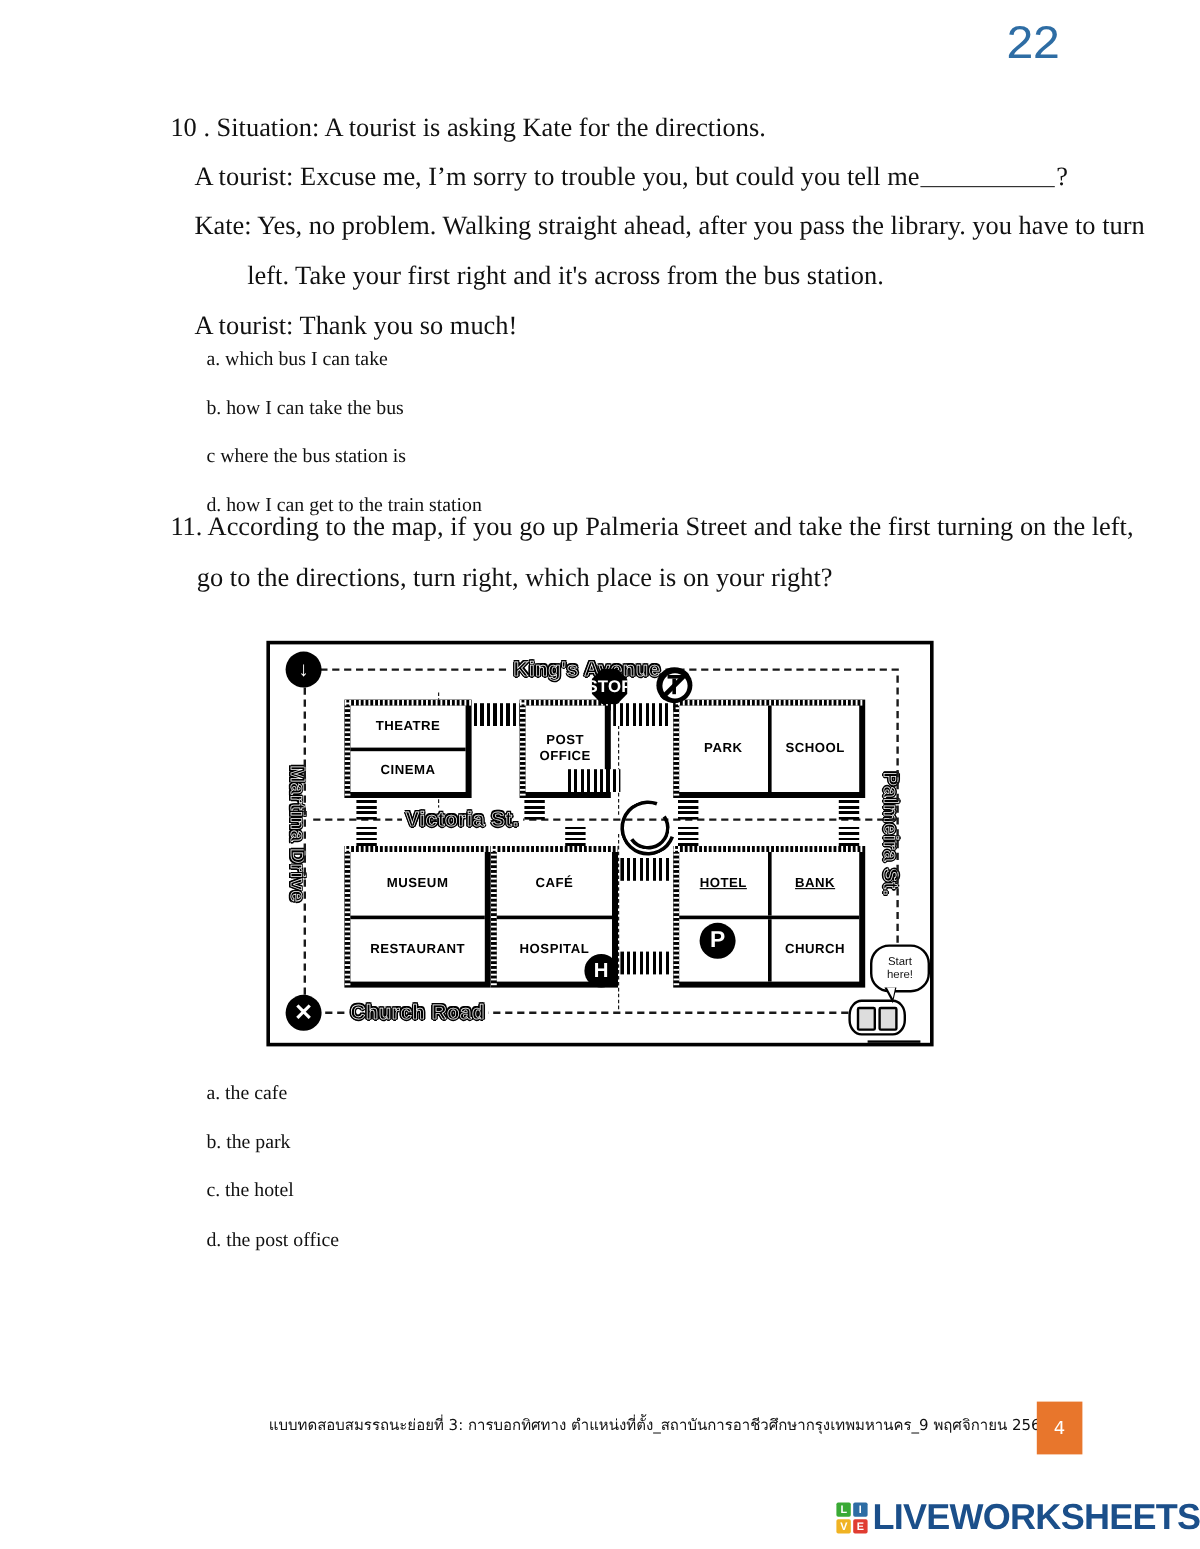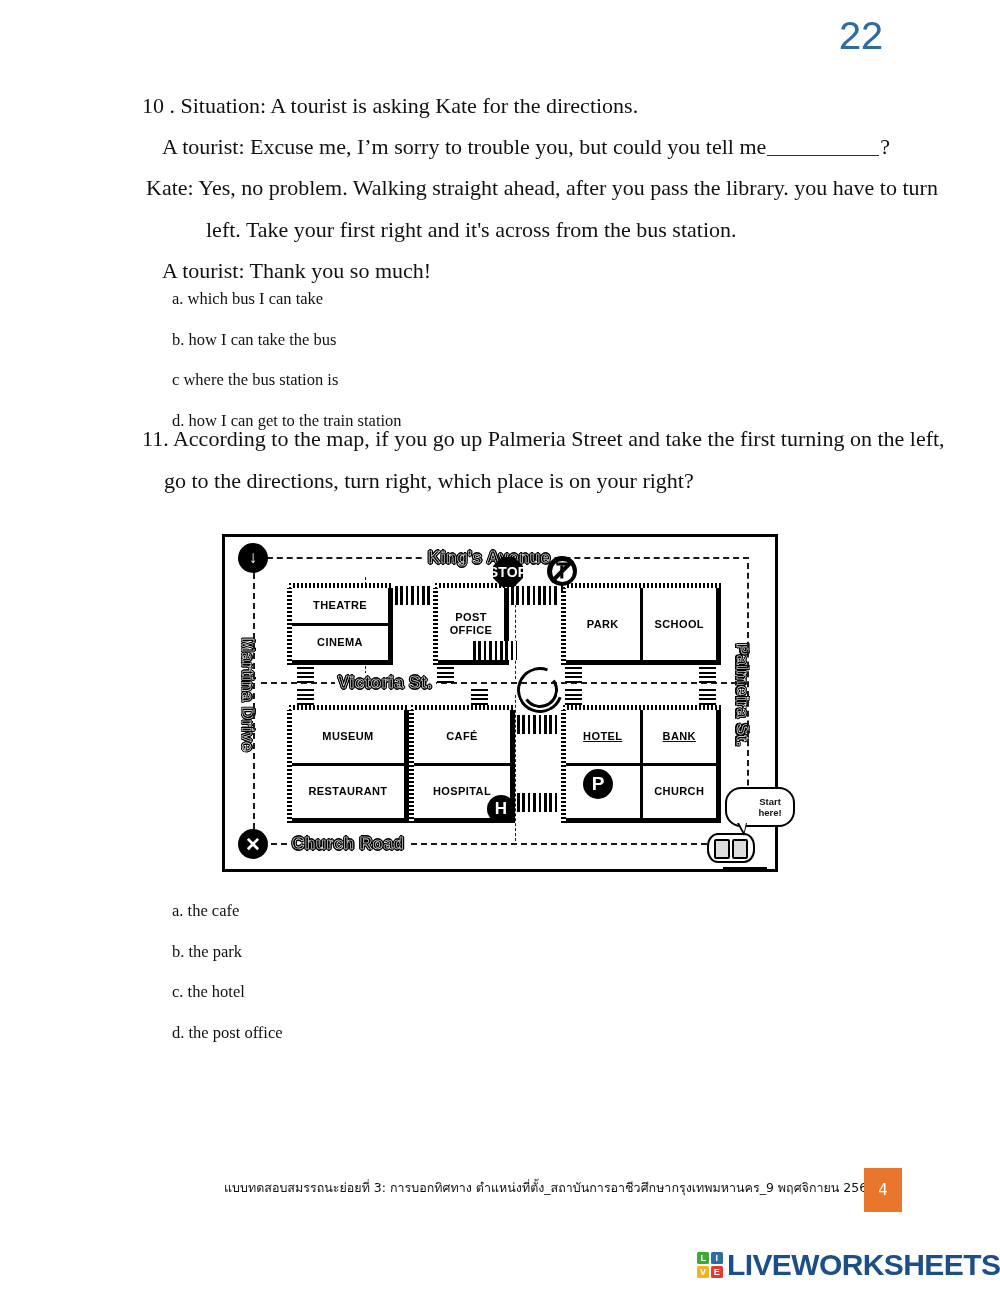--- a/index.html
+++ b/index.html
@@ -29,21 +29,21 @@
     font-weight: 400;
   }
 
   
   .q-block { position: absolute; font-size: 22px; line-height: 1.0; }
   .q-line { white-space: nowrap; }
 
   #q10 { top: 95px; left: 142px; width: 800px; }
   #q10 .l1 { margin-bottom: 19px; }
   #q10 .l2 { margin-left: 20px; margin-bottom: 19px; }
-  #q10 .l3 { margin-left: 4px; margin-bottom: 20px; }
+  #q10 .l3 { margin-left: 20px; margin-bottom: 20px; }
   #q10 .l4 { margin-left: 64px; margin-bottom: 19px; }
   #q10 .l5 { margin-left: 20px; }
 
   .blank-line {
     display: inline-block;
     width: 112px;
     border-bottom: 1.4px solid #333;
     height: 13px;
     vertical-align: -2px;
     margin: 0 1px;
@@ -241,23 +241,22 @@
   .car .w { position:absolute; top:4px; width:12px; height:16px; border:2px solid #000; background:#ddd; border-radius:2px;}
   .car .w1 { left:5px; }
   .car .w2 { right:5px; }
   .bubble {
     position: absolute;
     width: 46px; height: 36px;
     border: 2.4px solid #000;
     border-radius: 16px;
     background: #fff;
     display: flex; align-items: center; justify-content: center;
-    font-size: 9.5px; font-weight: bold; line-height: 1.2; text-align: center;
+    font-size: 9.5px; font-weight: normal; line-height: 1.2; text-align: center;
     z-index: 10;
-    padding-left: 20px;
   }
   .bubble::after {
     content:""; position:absolute; bottom:-11px; left:10px;
     width: 0; height: 0;
     border-left: 7px solid transparent;
     border-right: 3px solid transparent;
     border-top: 13px solid #000;
   }
   .bubble::before {
     content:""; position:absolute; bottom:-7px; left:12px; z-index:2;

